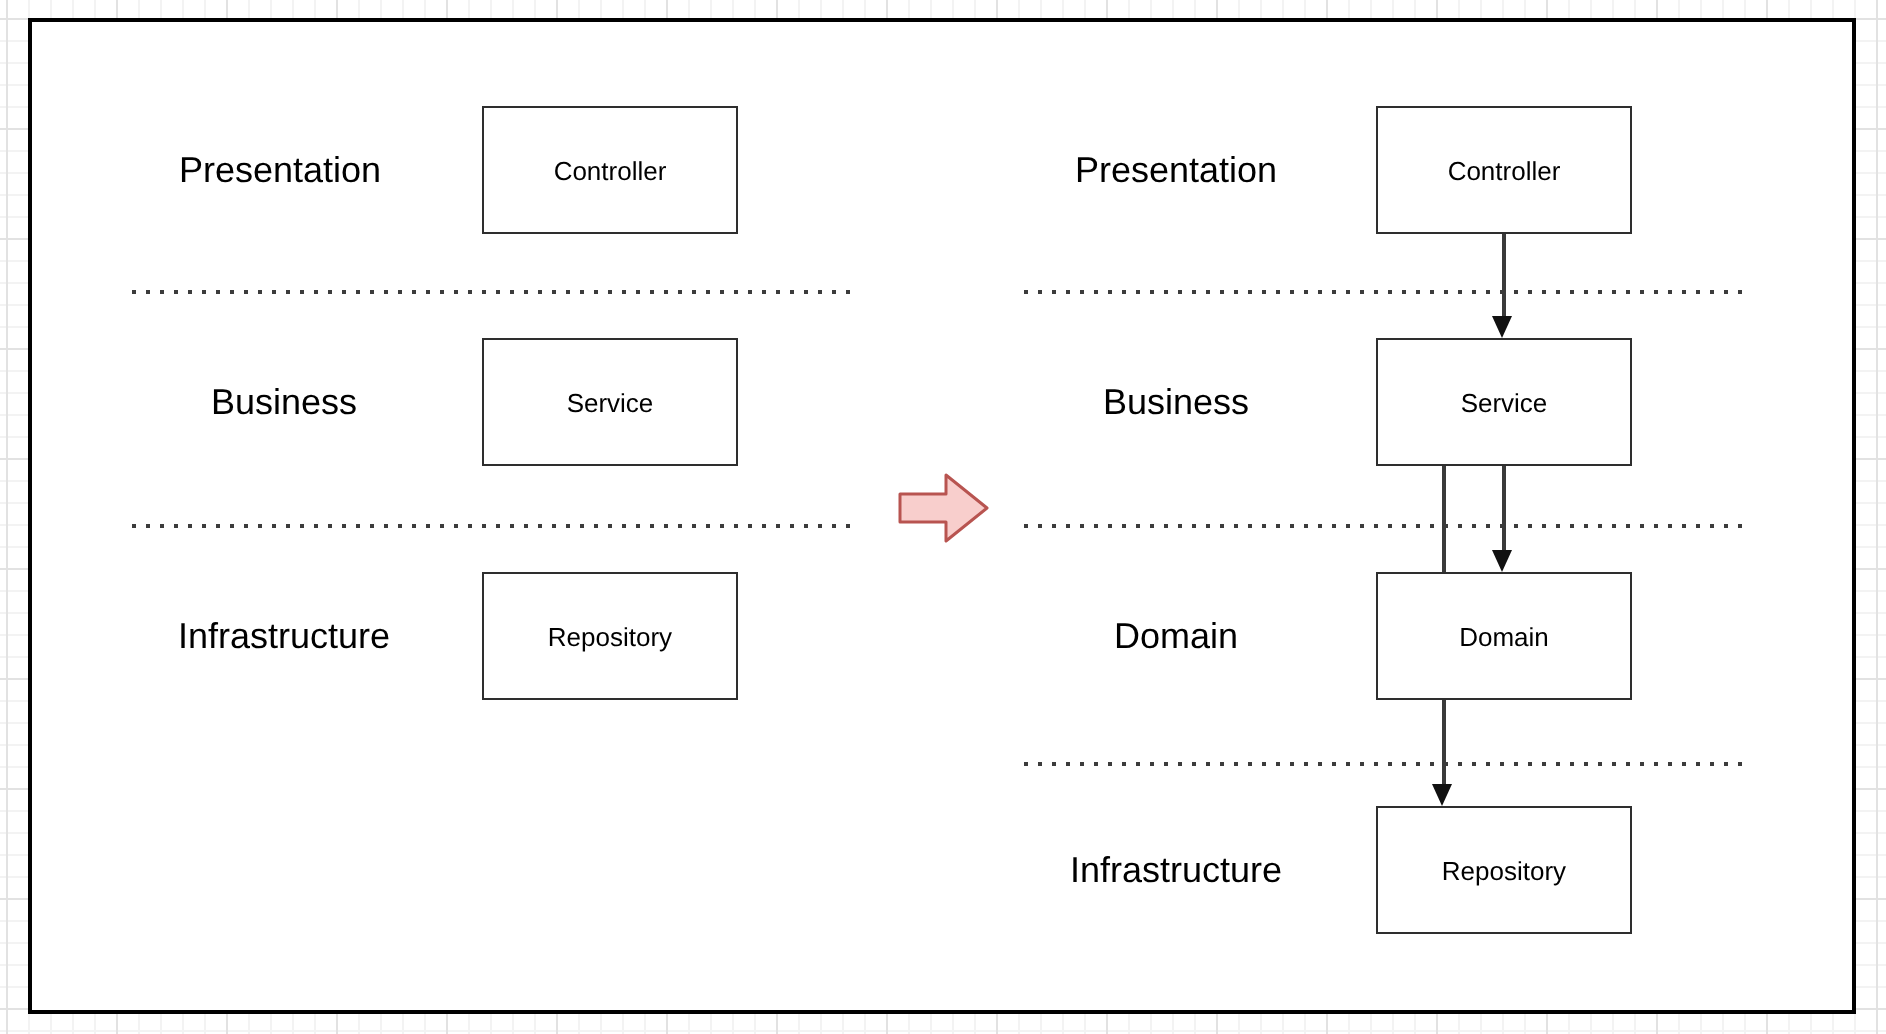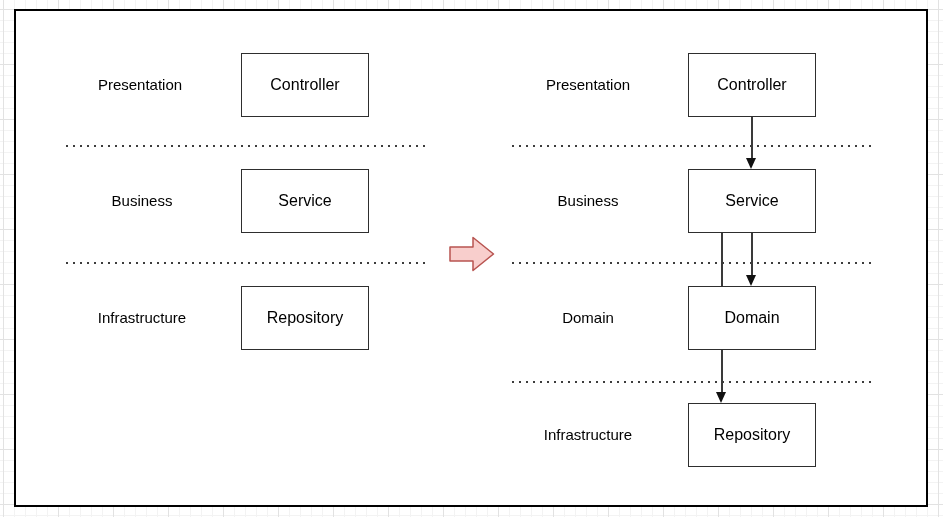--- a/index.html
+++ b/index.html
@@ -19,26 +19,26 @@
 
   .frame {
     position:absolute; left:14px; top:9px; width:914px; height:498px;
     box-sizing:border-box; background:#ffffff; border:2px solid #000000;
   }
 
   .node {
     position:absolute; width:128px; height:64px; box-sizing:border-box;
     background:#ffffff; border:1.5px solid #2e2e2e;
     display:flex; align-items:center; justify-content:center;
-    font-size:16px; z-index:2;
+    font-size:13px; z-index:2;
   }
 
   .layer-label {
     position:absolute; width:120px; text-align:center;
-    font-size:15px; line-height:16px; z-index:2;
+    font-size:18px; line-height:16px; z-index:2;
   }
 
   .dotted {
     position:absolute; height:2px; z-index:1;
     background-image:repeating-linear-gradient(90deg, #3c3c3c 0 2px, transparent 2px 7px);
   }
 
   .edge-line { position:absolute; width:1.5px; background:#3a3a3a; z-index:1; }
 
   .arrowhead {

